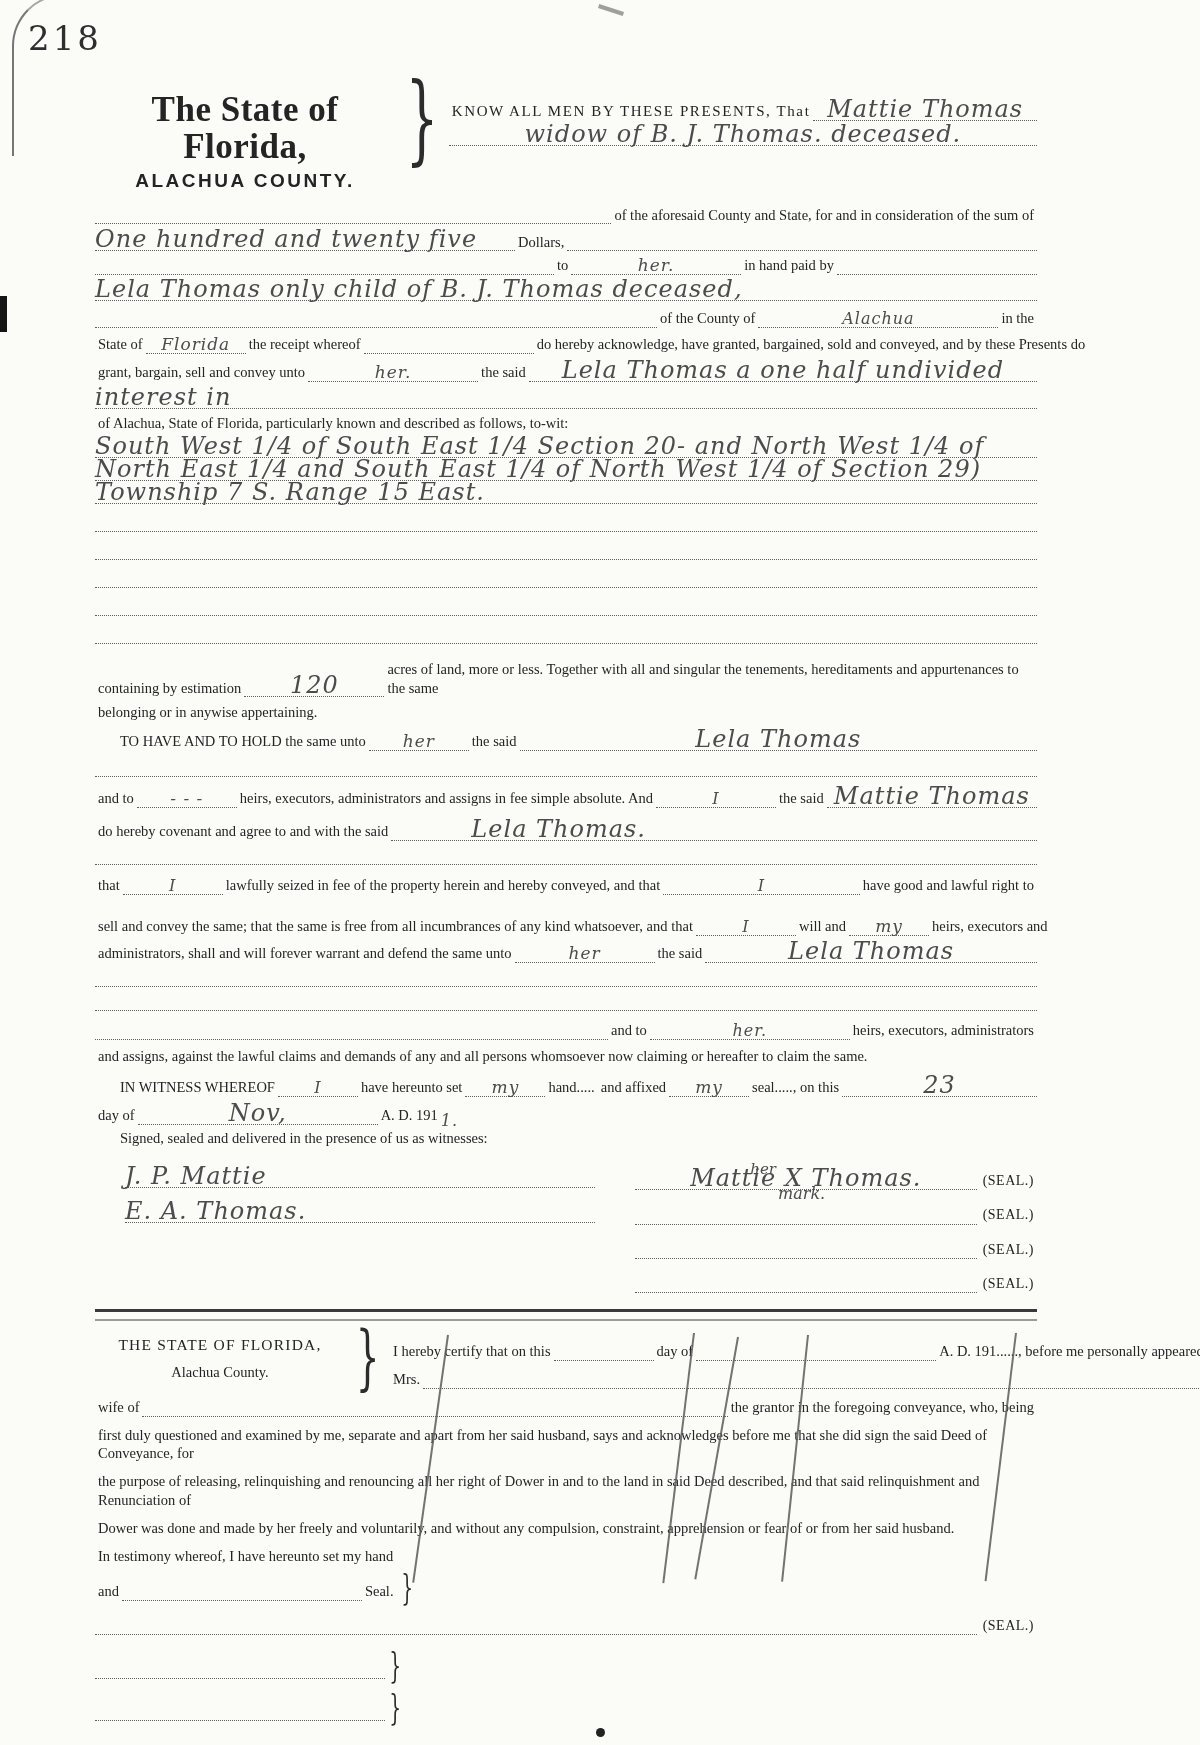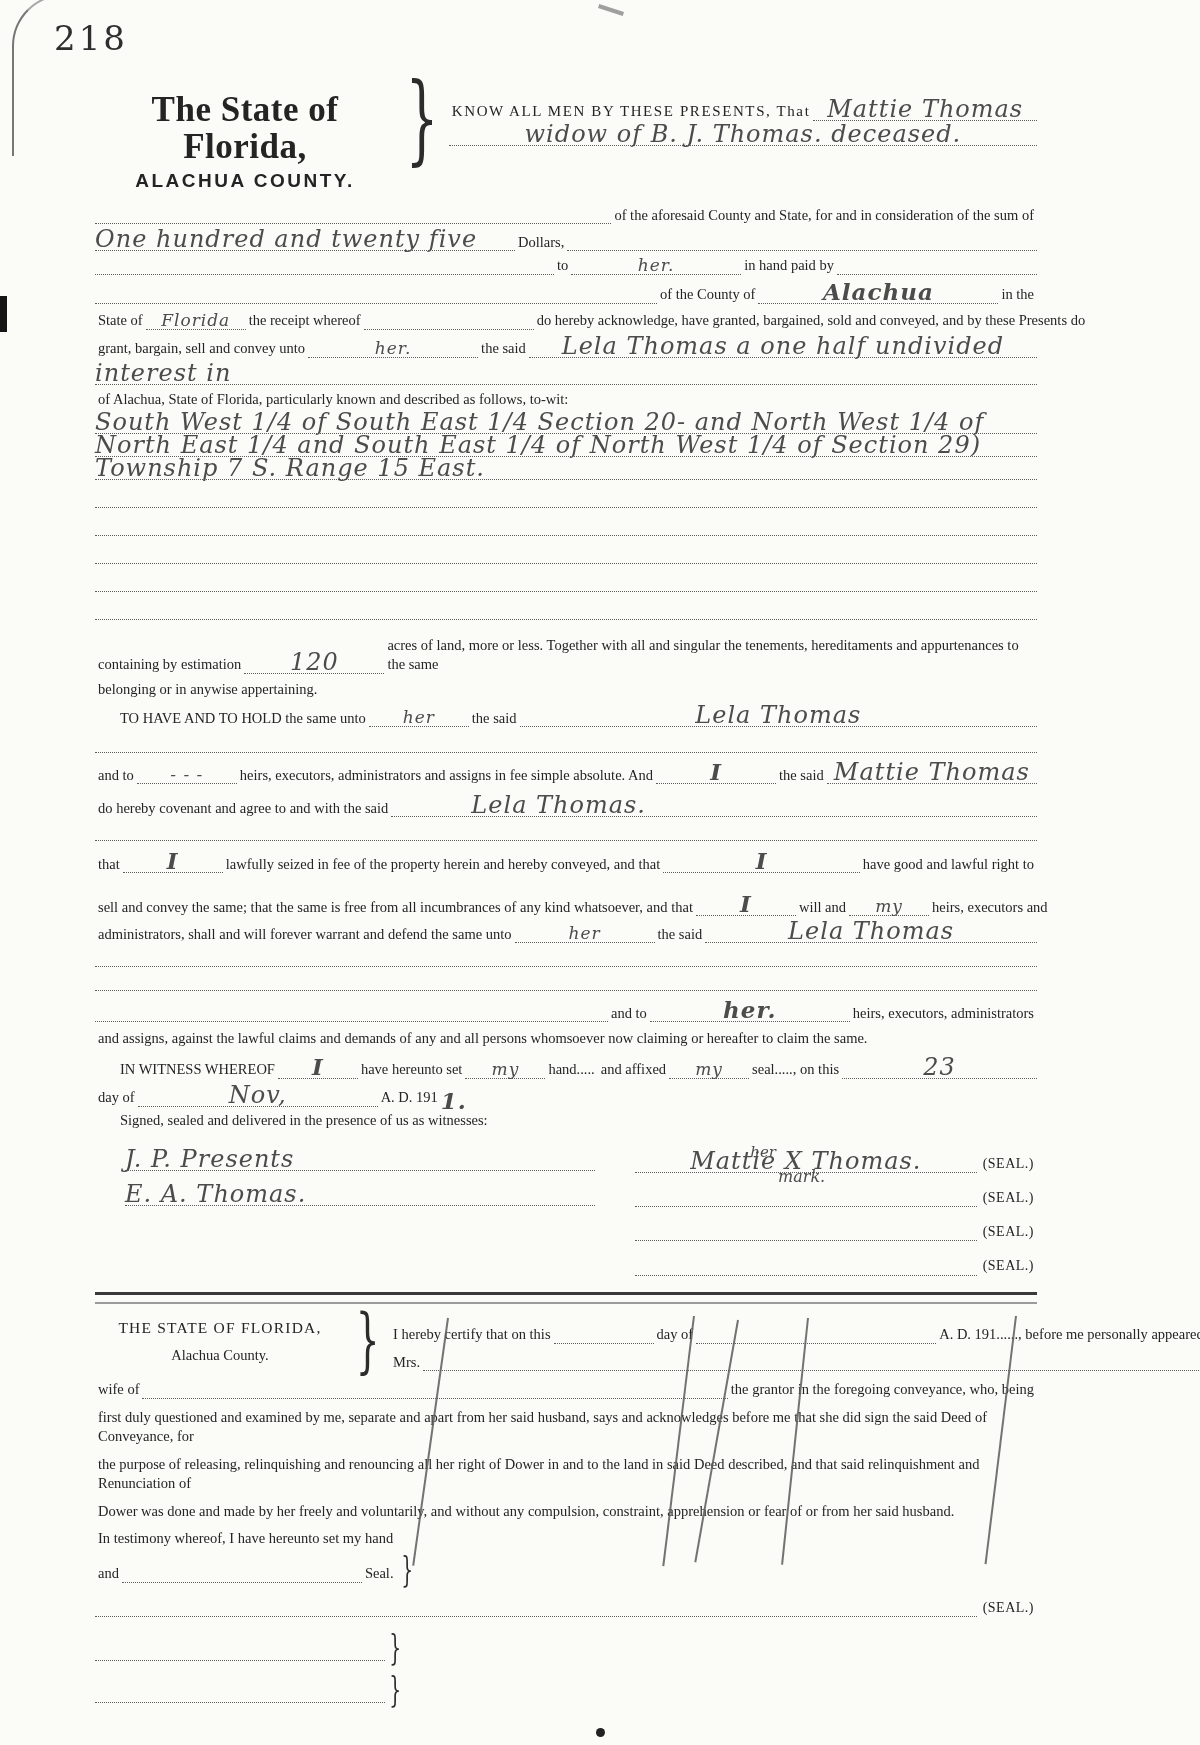--- a/index.html
+++ b/index.html
@@ -8,36 +8,36 @@
     background:#fbfbf8;color:#242424;
     font-family:"Liberation Serif", serif;
   }
   .page{position:absolute;inset:0;}
   
   .corner{position:absolute;left:12px;top:-6px;width:74px;height:160px;
     border-left:2px solid #4a4a4a;border-top:2px solid #8a8a8a;border-top-left-radius:52px;opacity:.75;}
   .edge-blob{position:absolute;left:0;top:296px;width:7px;height:36px;background:#151515;}
   .speck-top{position:absolute;left:598px;top:8px;width:26px;height:4px;background:#777;opacity:.7;transform:rotate(18deg);}
   .speck-bottom{position:absolute;left:596px;top:1728px;width:9px;height:9px;background:#222;border-radius:50%;box-shadow:2px -2px 0 -3px #222,-2px 2px 0 -3px #222;}
-  .pagenum{position:absolute;left:54px;top:18px;font-family:"DejaVu Serif",serif;font-size:34px;letter-spacing:3px;color:#2e2e2e;}
+  .pagenum{position:absolute;left:28px;top:18px;font-family:"DejaVu Serif",serif;font-size:34px;letter-spacing:3px;color:#2e2e2e;}
 
   .doc{position:absolute;left:95px;top:82px;width:942px;}
 
   
   .row{display:flex;align-items:flex-end;width:100%;}
   .pr{font-size:14.5px;line-height:1.3;white-space:nowrap;padding:0 3px;color:#242424;}
   .caps{letter-spacing:1.6px;font-size:15px;}
   .capshead{letter-spacing:1.2px;font-size:15.5px;}
   .fill{border-bottom:1px dotted #5e5e5e;flex:1 1 auto;text-align:center;min-height:3px;line-height:1;}
   .fill.left{text-align:left;} .w80{flex:0 0 80px;} .w100{flex:0 0 100px;} .w120{flex:0 0 120px;}
   .w140{flex:0 0 140px;} .w170{flex:0 0 170px;} .w200{flex:0 0 200px;} .w240{flex:0 0 240px;}
   .w290{flex:0 0 290px;} .w420{flex:0 0 420px;}
   .hw{font-family:"DejaVu Serif",serif;font-style:italic;color:#4c4c4c;display:inline-block;
       line-height:.8;margin-bottom:-3px;white-space:nowrap;letter-spacing:1px;}
-  .hw.lg{font-size:24px;} .hw.md{font-size:23px;font-weight:bold;} .hw.sm{font-size:17px;}
+  .hw.lg{font-size:24px;} .hw.md{font-size:16px;} .hw.sm{font-size:17px;}
   .ind{margin-left:22px;}
 
   
   .hdr{display:flex;align-items:flex-start;}
   .hdr-left{flex:0 0 300px;text-align:center;padding-top:10px;}
   .hdr-title{font-size:35px;font-weight:bold;letter-spacing:.5px;line-height:1.05;}
   .hdr-county{font-size:19px;font-weight:bold;letter-spacing:2.5px;margin-top:4px;font-family:"Liberation Sans",sans-serif;}
   .brace{color:#2c2c2c;font-family:"DejaVu Serif",serif;line-height:1;}
   .brace::before{content:"}";display:inline-block;transform:scale(.72,1.35);}
   .brace-xl{font-size:72px;margin:0 4px;}
@@ -116,20 +116,23 @@
     </div>
 
     <div class="row" style="margin-top:5px">
       <span class="fill"></span>
       <span class="pr">to</span>
       <span class="fill w170"><span class="hw sm">her.</span></span>
       <span class="pr">in hand paid by</span>
       <span class="fill w200"></span>
     </div>
 
+    <div class="row" style="margin-top:5px">
+      <span class="fill left"><span class="hw lg">Lela Thomas only child of B. J. Thomas deceased,</span></span>
+    </div>
 
     <div class="row" style="margin-top:8px">
       <span class="fill"></span>
       <span class="pr">of the County of</span>
       <span class="fill w240"><span class="hw md">Alachua</span></span>
       <span class="pr">in the</span>
     </div>
 
     <div class="row" style="margin-top:7px">
       <span class="pr">State of</span>
@@ -281,21 +284,21 @@
       <span style="flex:1 1 auto"></span>
     </div>
 
     <div class="row" style="margin-top:4px">
       <span class="pr ind">Signed, sealed and delivered in the presence of us as witnesses:</span>
     </div>
 
     <div class="sig-grid">
       <div class="sig-left">
         <div class="row">
-          <span class="fill left"><span class="hw lg">J. P. Presents</span></span>
+          <span class="fill left"><span class="hw lg">J. P. Mattie</span></span>
         </div>
         <div class="row">
           <span class="fill left"><span class="hw lg">E. A. Thomas.</span></span>
         </div>
       </div>
       <div class="sig-right">
         <div class="seal-row">
           <span class="fill">
             <span class="sigstack">
               <span class="hw tiny-her">her</span>

